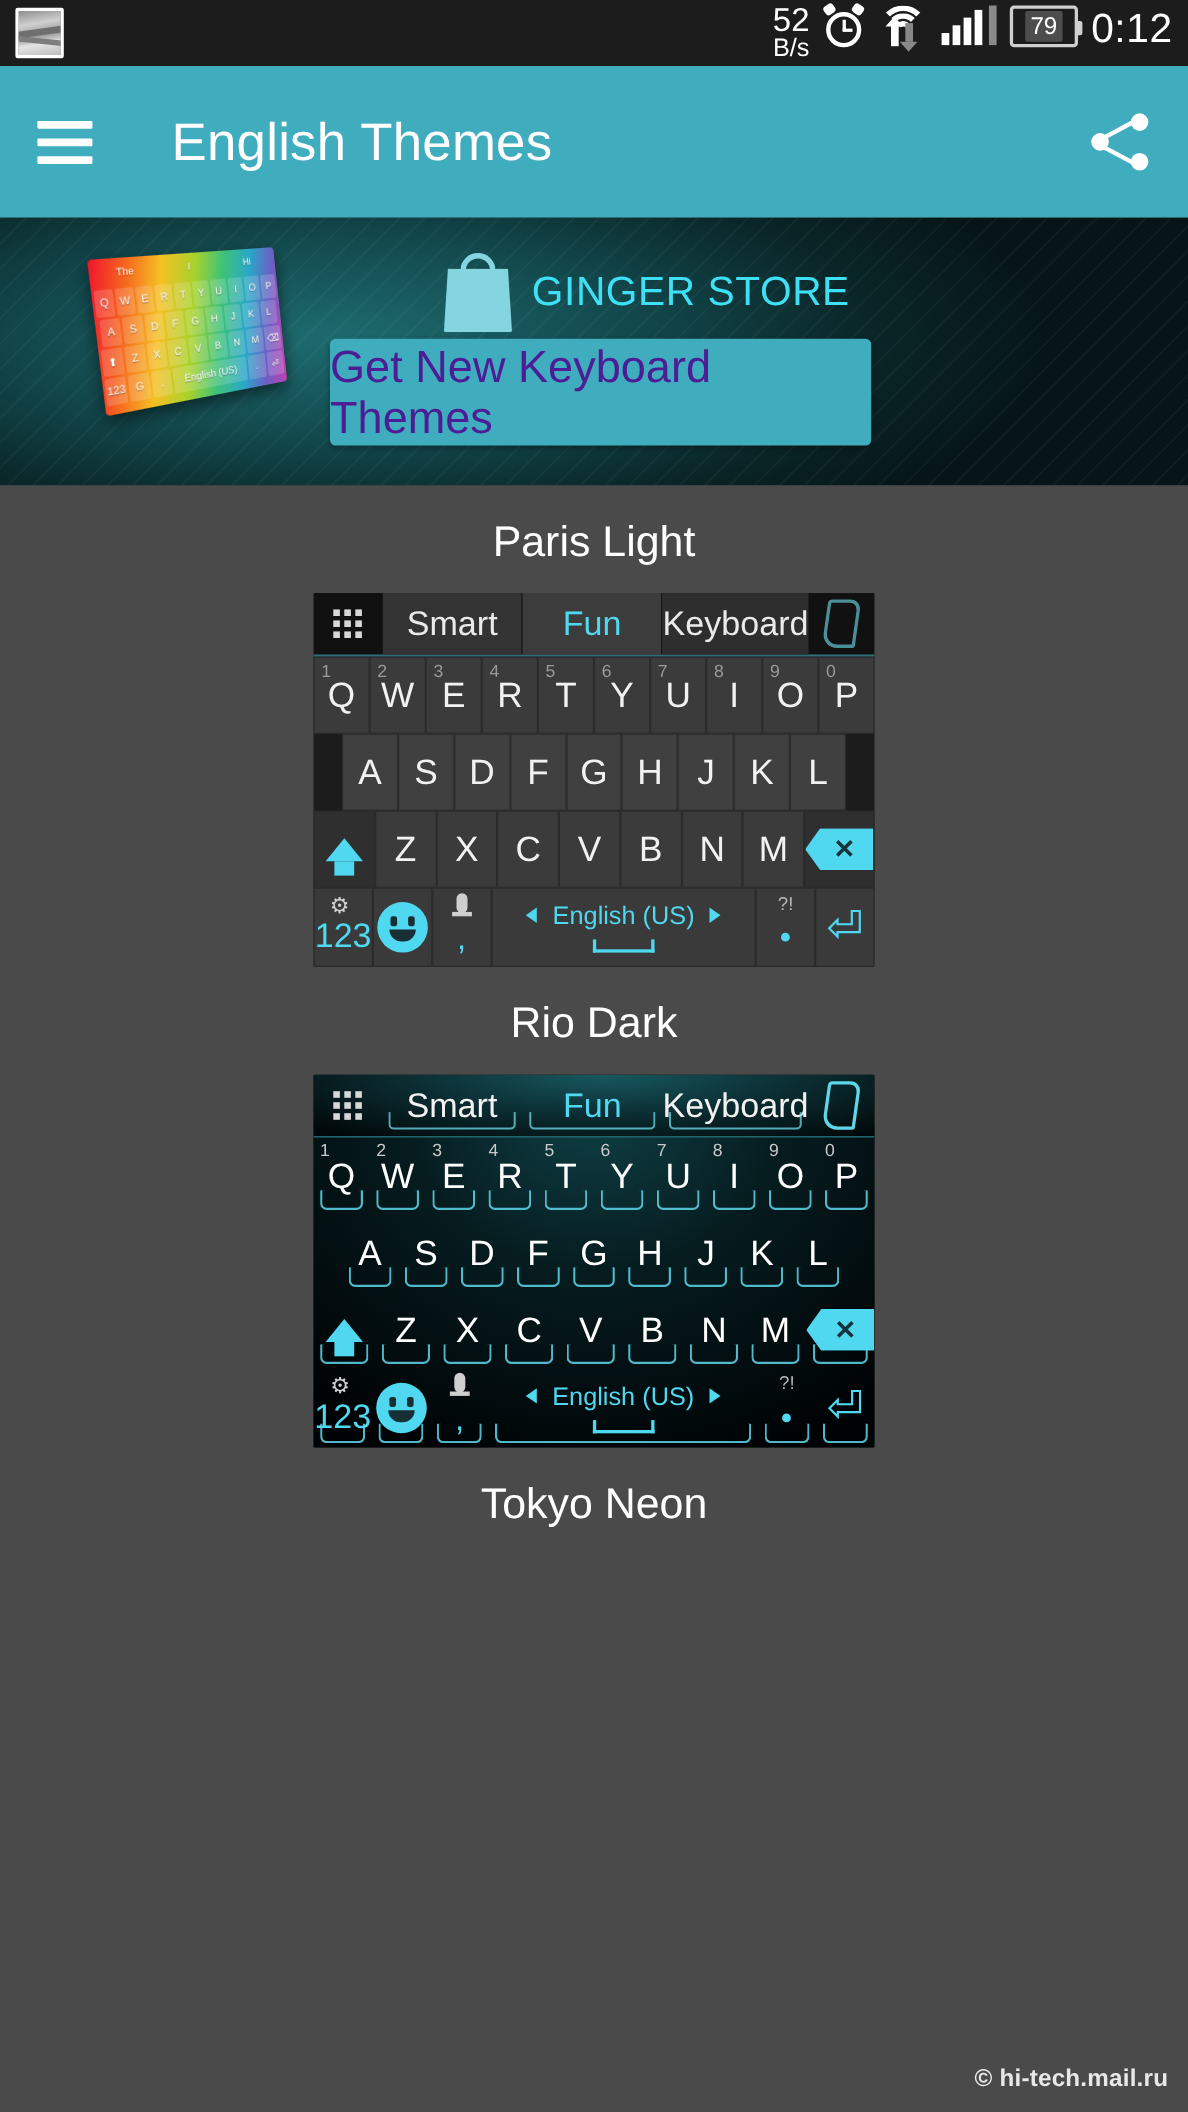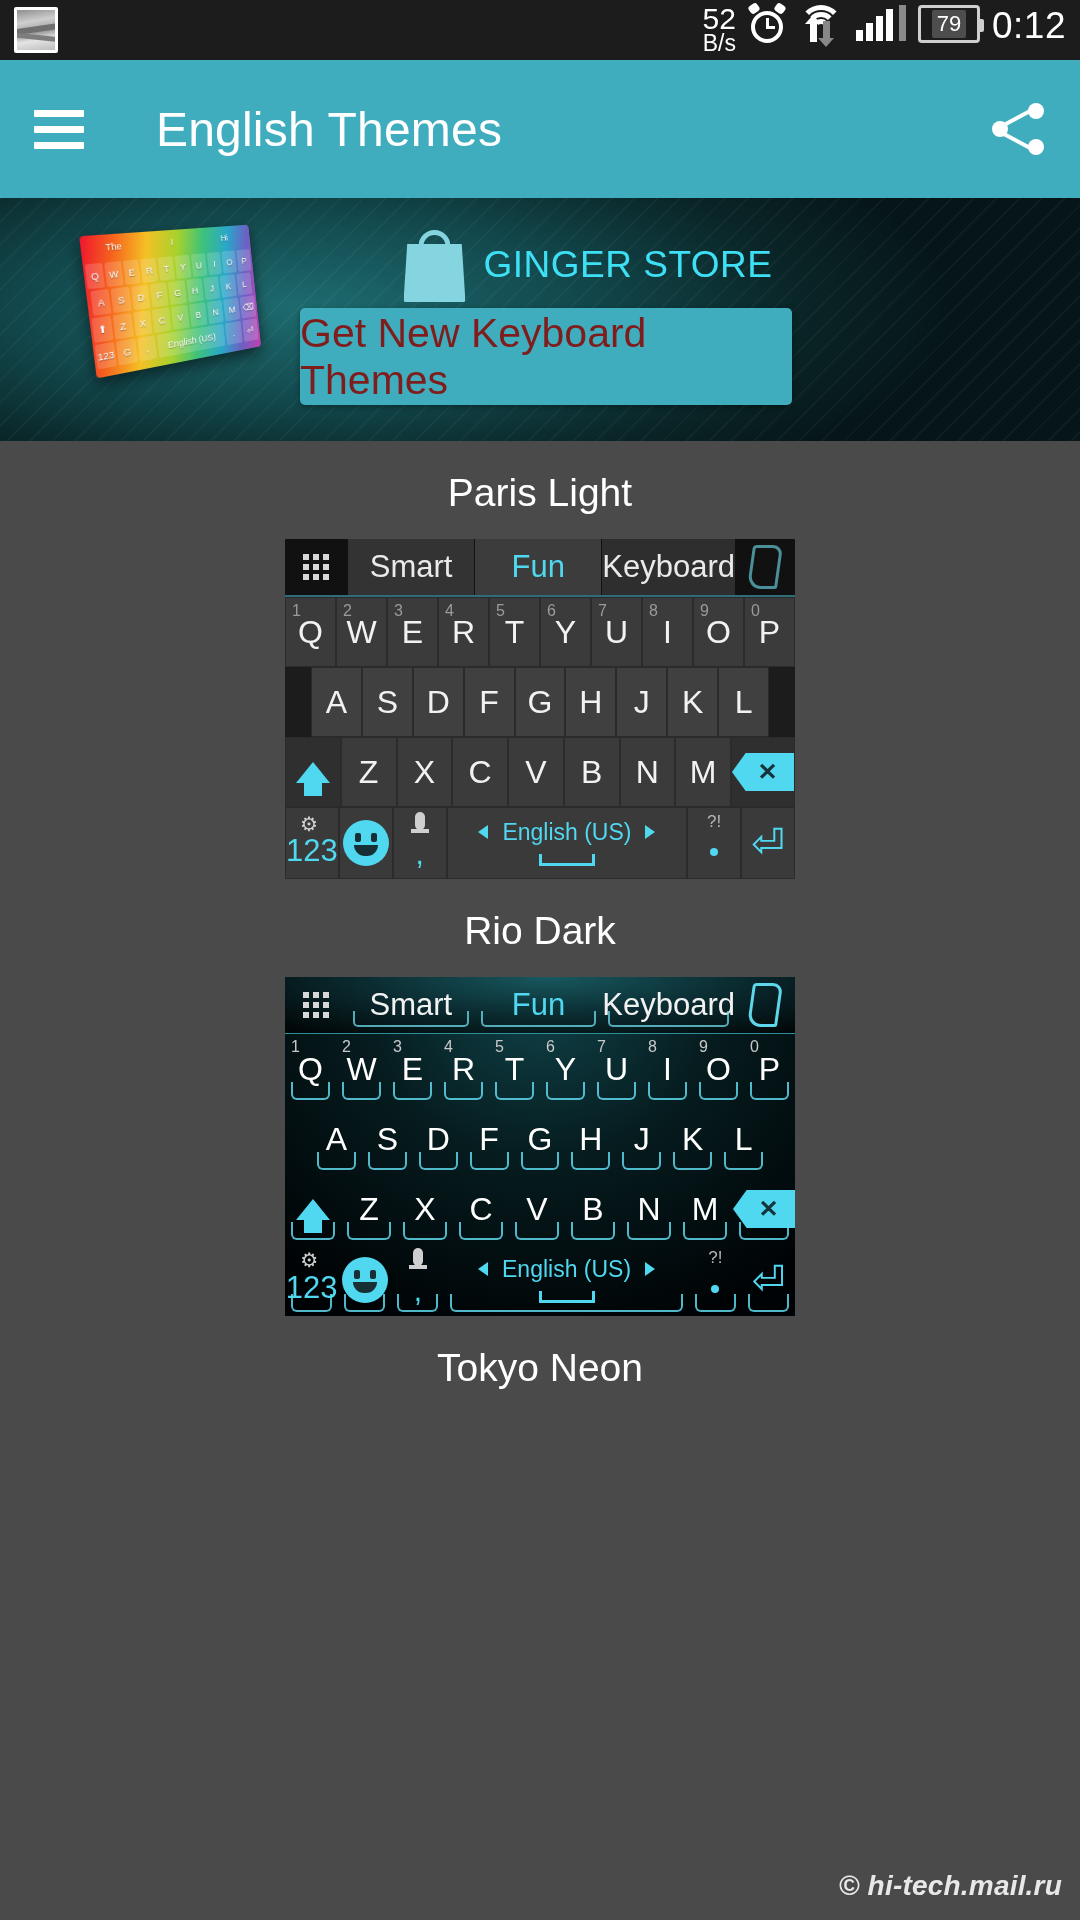--- a/index.html
+++ b/index.html
@@ -141,21 +141,21 @@
     clip-path:polygon(6% 0, 94% 0, 100% 100%, 0% 100%);
   }
   .bag .handle{
     position:absolute; top:2px; left:15px; width:32px; height:26px;
     border:5px solid #85d5e0; border-bottom:none; border-radius:18px 18px 0 0;
   }
   .store-title{ color:#3ee0f5; font-size:37px; letter-spacing:0.5px; white-space:nowrap; }
 
   .get-btn{
     position:absolute; left:300px; top:110px; width:492px; height:97px;
-    background:#3fadbd; border-radius:5px; color:#7f1d1d; font-size:41px;
+    background:#3fadbd; border-radius:5px; color:#4c1d95; font-size:41px;
     display:flex; align-items:center; justify-content:center; cursor:pointer;
     box-shadow:0 2px 6px rgba(0,0,0,.35);
   }
 
   
   .list{ background:#4a4a4a; }
   .theme-name{
     color:#ffffff; font-size:39px; text-align:center; padding:30px 2px 24px;
   }
   .kb-wrap{ display:flex; justify-content:center; }
@@ -277,22 +277,22 @@
   .enterkey .ent{ color:#4fd8ef; font-size:40px; line-height:1; }
 
   .penshape{
     width:30px; height:44px; border:3px solid #4a8f99; border-radius:4px 10px 2px 14px;
     transform:skewX(-8deg);
   }
   .kb.rio .penshape{ border-color:#5fd7eb; }
 
   
   .watermark{
-    position:absolute; right:18px; bottom:18px; color:#e8e8e8; font-size:28px;
-    font-weight:bold; letter-spacing:0.2px;font-style:italic;
+    position:absolute; right:18px; bottom:18px; color:#e8e8e8; font-size:22px;
+    font-weight:bold; letter-spacing:0.2px;
   }
 </style>
 </head>
 <body>
 
 <div class="statusbar">
   <div class="sb-left">
     <div class="pic-icon"></div>
   </div>
   <div class="sb-right">

